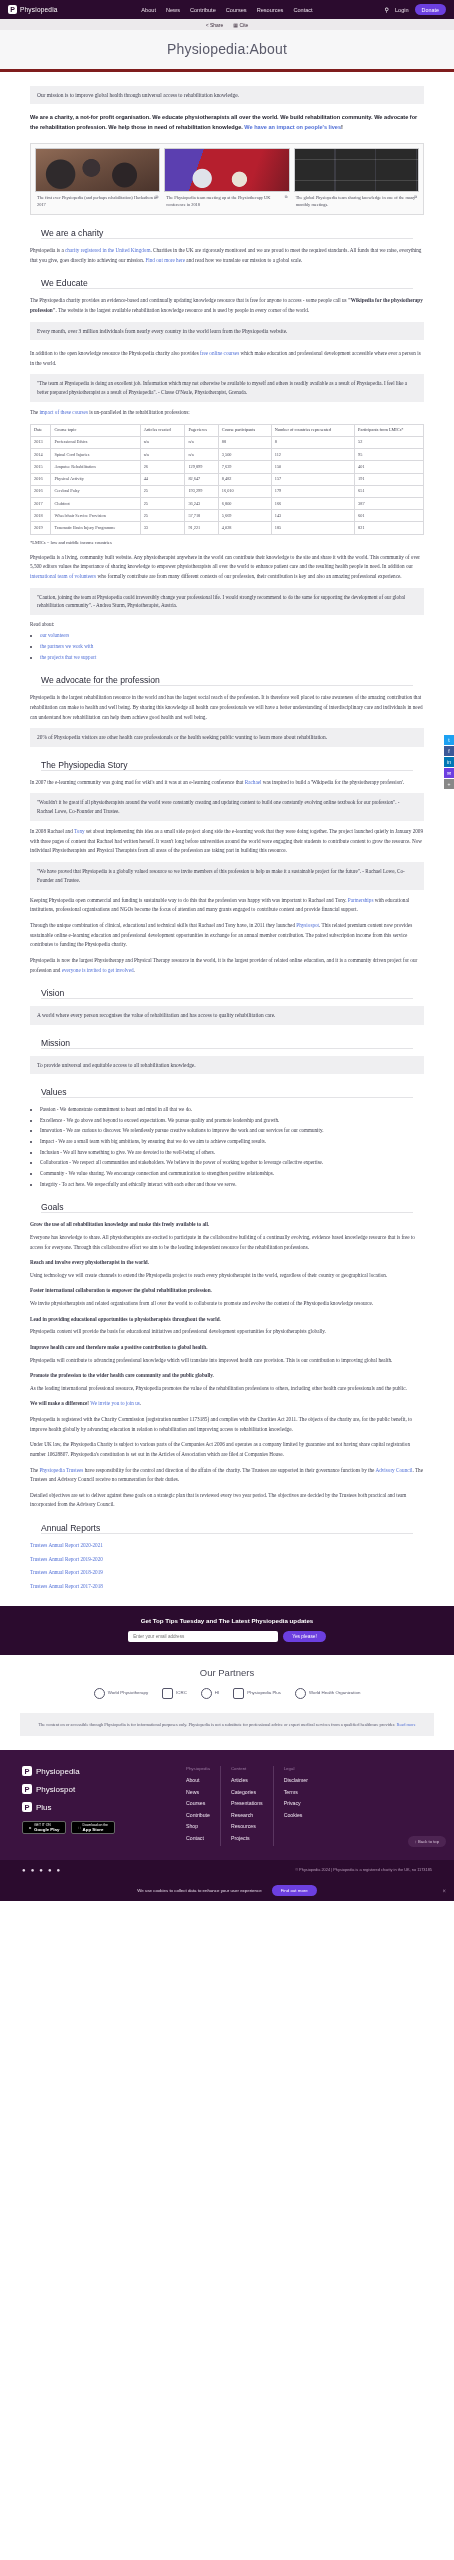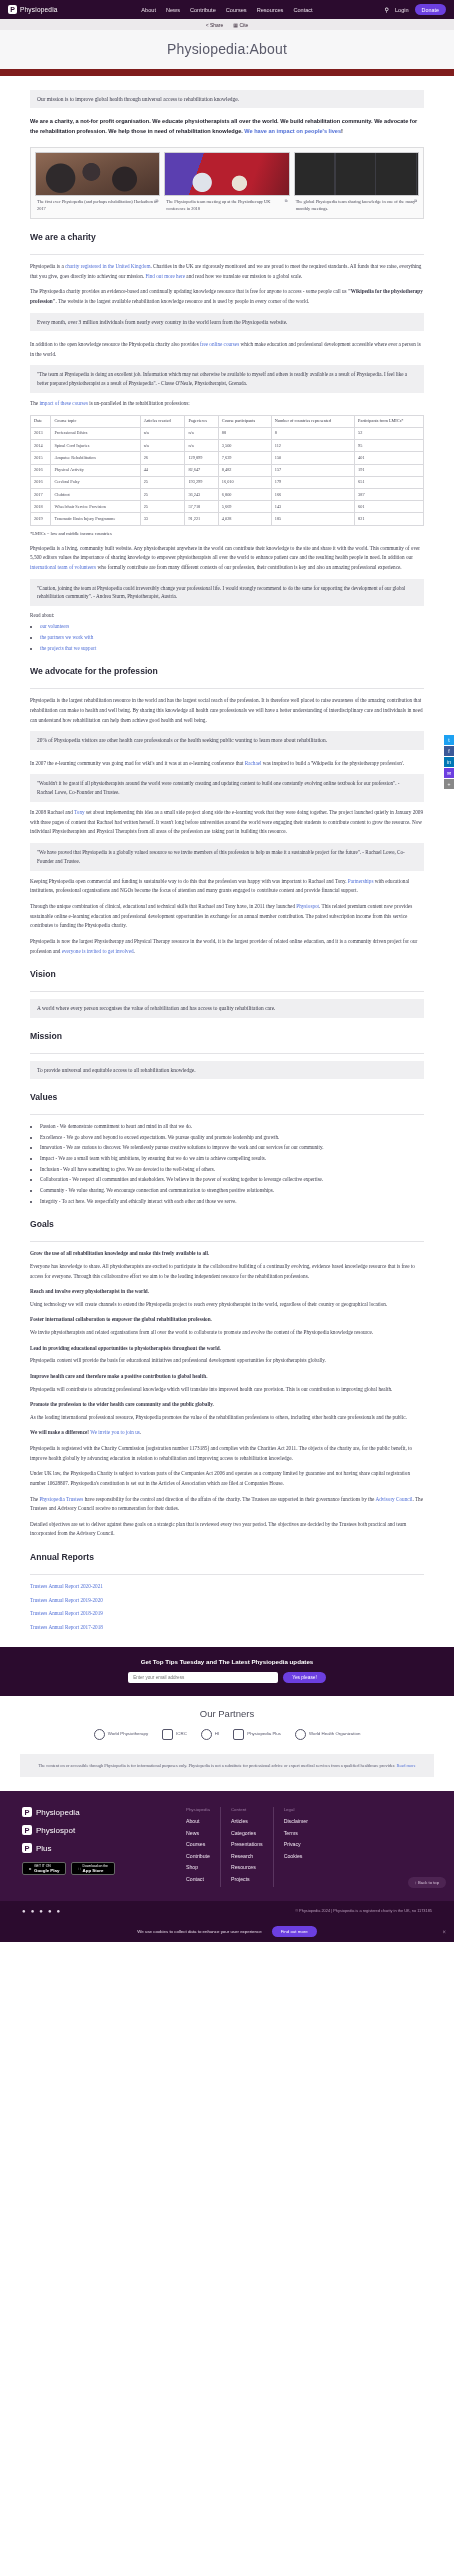--- a/index.html
+++ b/index.html
@@ -60,21 +60,21 @@
     background: #eceaec; height: 11px;
     display: flex; align-items: center; justify-content: center; gap: 10px;
   }
   .sharebar span {
     font-family: "Liberation Sans", sans-serif; font-size: 5px; color: #3b2b3b;
   }
 
   
   .titlewrap {
     background: #f7f7f8; padding: 11px 2px 12px;
-    border-bottom: 7px solid #7f1d1d;
+    border-bottom: 3px solid #7f1d1d;
     text-align: center;
   }
   .ptitle {
     font-family: "Liberation Sans", sans-serif;
     font-size: 14px; font-weight: 300; color: #5a5a6a;
     letter-spacing: .2px;
   }
 
   
   .article { padding: 9px 30px 0; }
@@ -117,23 +117,23 @@
     padding: 3px 2px 2px; position: relative;
   }
   .gcap::after {
     content: "⧉"; position: absolute; right: 2px; top: 2px;
     font-size: 4px; color: #7a7a88;
   }
 
   
   h2.sec {
     font-family: "Liberation Sans", sans-serif;
-    font-size: 8.6px; font-weight: bold; color: #2a2a38;
+    font-size: 8.6px; font-weight: normal; color: #2a2a38;
     border-bottom: 1px solid #e3e3e6;
-    padding-bottom: 12px; margin: 13px 0 7px;
+    padding-bottom: 0; margin: 13px 11px 7px;
   }
   p.body {
     font-size: 5.2px; line-height: 1.85; margin-bottom: 6px;
     color: #3a3a4a; text-align: left;
   }
   .quote {
     background: #efeff1; padding: 5px 7px; margin: 6px 0;
     font-size: 5.1px; line-height: 1.75; color: #3a3a4a;
   }
   ul.bl { margin: 4px 0 6px 10px; }
@@ -354,20 +354,21 @@
       <div class="gimg g3"></div>
       <div class="gcap">The global Physiopedia team sharing knowledge in one of the many monthly meetings.</div>
     </div>
   </div>
 
   <h2 class="sec">We are a charity</h2>
   <p class="body">
     <span>Physiopedia is a </span><a href="#">charity registered in the United Kingdom</a><span>. Charities in the UK are rigorously monitored and we are proud to meet the required standards. All funds that we raise, everything that you give, goes directly into achieving our mission. </span><a href="#">Find out more here</a><span> and read how we translate our mission to a global scale.</span>
   </p>
 
+  <h2 class="sec">We Educate</h2>
   <p class="body">
     <span>The Physiopedia charity provides an evidence-based and continually updating knowledge resource that is free for anyone to access - some people call us </span><b>"Wikipedia for the physiotherapy profession"</b><span>. The website is the largest available rehabilitation knowledge resource and is used by people in every corner of the world.</span>
   </p>
   <div class="callout">Every month, over 3 million individuals from nearly every country in the world learn from the Physiopedia website.</div>
   <p class="body">
     <span>In addition to the open knowledge resource the Physiopedia charity also provides </span><a href="#">free online courses</a><span> which make education and professional development accessible where ever a person is in the world.</span>
   </p>
   <div class="quote">"The team at Physiopedia is doing an excellent job. Information which may not otherwise be available to myself and others is readily available as a result of Physiopedia. I feel like a better prepared physiotherapist as a result of Physiopedia". - Classe O'Neale, Physiotherapist, Grenada.</div>
   <p class="body">
     <span>The </span><a href="#">impact of these courses</a><span> is un-paralleled in the rehabilitation professions:</span>
@@ -470,20 +471,21 @@
   <ul class="bl">
     <li><a href="#">our volunteers</a></li>
     <li><a href="#">the partners we work with</a></li>
     <li><a href="#">the projects that we support</a></li>
   </ul>
 
   <h2 class="sec">We advocate for the profession</h2>
   <p class="body">Physiopedia is the largest rehabilitation resource in the world and has the largest social reach of the profession. It is therefore well placed to raise awareness of the amazing contribution that rehabilitation can make to health and well being. By sharing this knowledge all health care professionals we will have a better understanding of interdisciplinary care and individuals in need can understand how rehabilitation can help them achieve good health and well being.</p>
   <div class="callout">20% of Physiopedia visitors are other health care professionals or the health seeking public wanting to learn more about rehabilitation.</div>
 
+  <h2 class="sec">The Physiopedia Story</h2>
   <p class="body">
     <span>In 2007 the e-learning community was going mad for wiki's and it was at an e-learning conference that </span><a href="#">Rachael</a><span> was inspired to build a 'Wikipedia for the physiotherapy profession'.</span>
   </p>
   <div class="quote">"Wouldn't it be great if all physiotherapists around the world were constantly creating and updating content to build one constantly evolving online textbook for our profession". - Rachael Lowe, Co-Founder and Trustee.</div>
   <p class="body">
     <span>In 2008 Rachael and </span><a href="#">Tony</a><span> set about implementing this idea as a small side project along side the e-learning work that they were doing together. The project launched quietly in January 2009 with three pages of content that Rachael had written herself. It wasn't long before universities around the world were engaging their students to contribute content to grow the resource. Now individual Physiotherapists and Physical Therapists from all areas of the profession are taking part in building this resource.</span>
   </p>
   <div class="quote">"We have proved that Physiopedia is a globally valued resource so we invite members of this profession to help us make it a sustainable project for the future". - Rachael Lowe, Co-Founder and Trustee.</div>
   <p class="body">
     <span>Keeping Physiopedia open commercial and funding is sustainable way to do this that the profession was happy with was important to Rachael and Tony. </span><a href="#">Partnerships</a><span> with educational institutions, professional organisations and NGOs become the focus of attention and many grants engaged to contribute content and provide financial support.</span>

